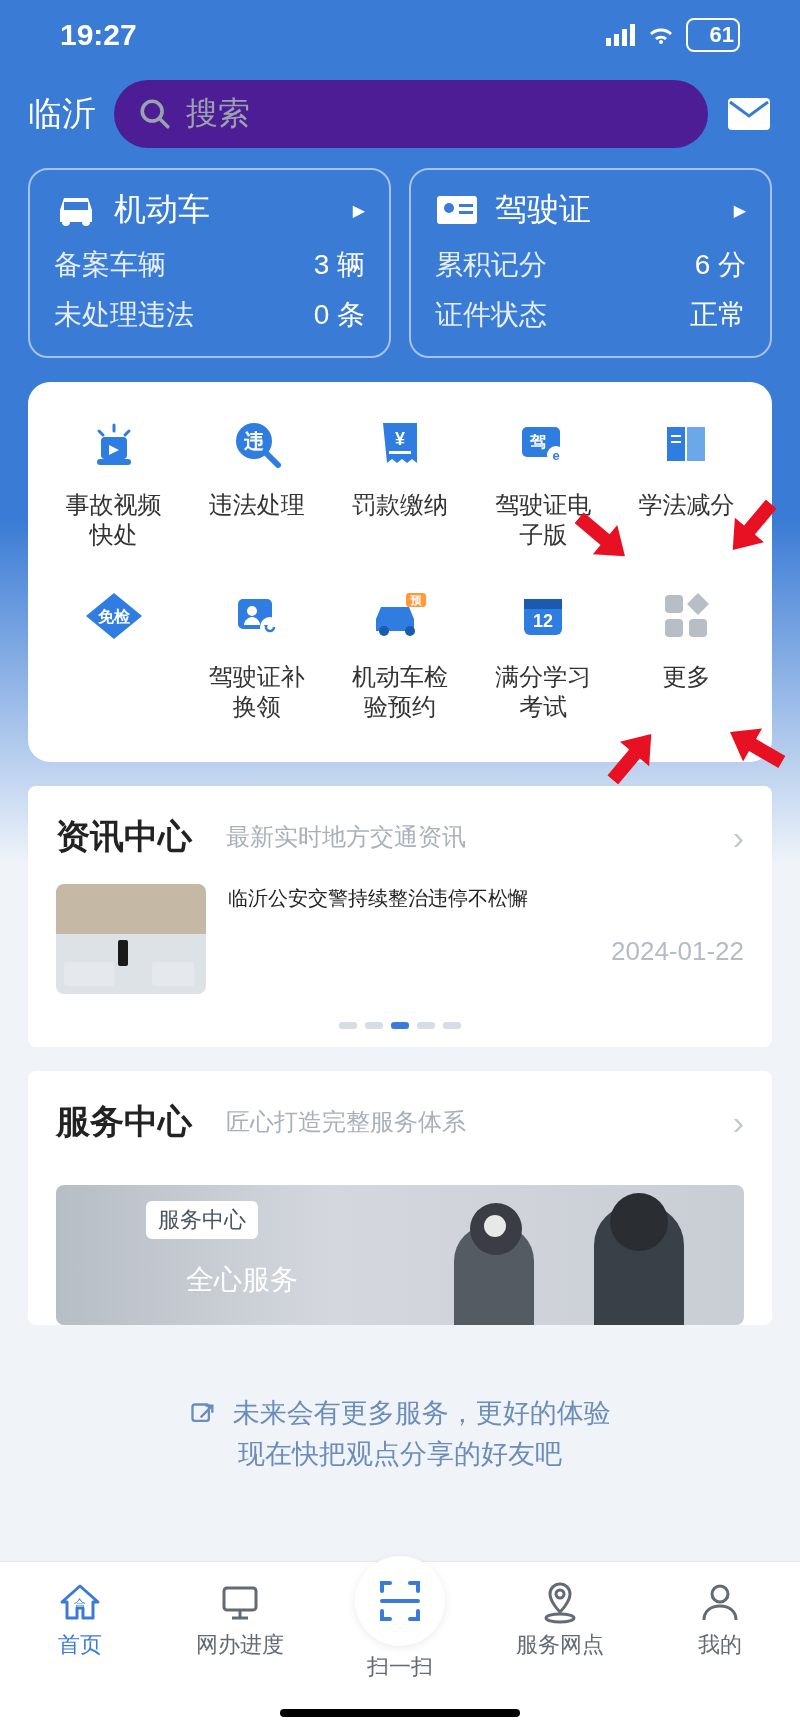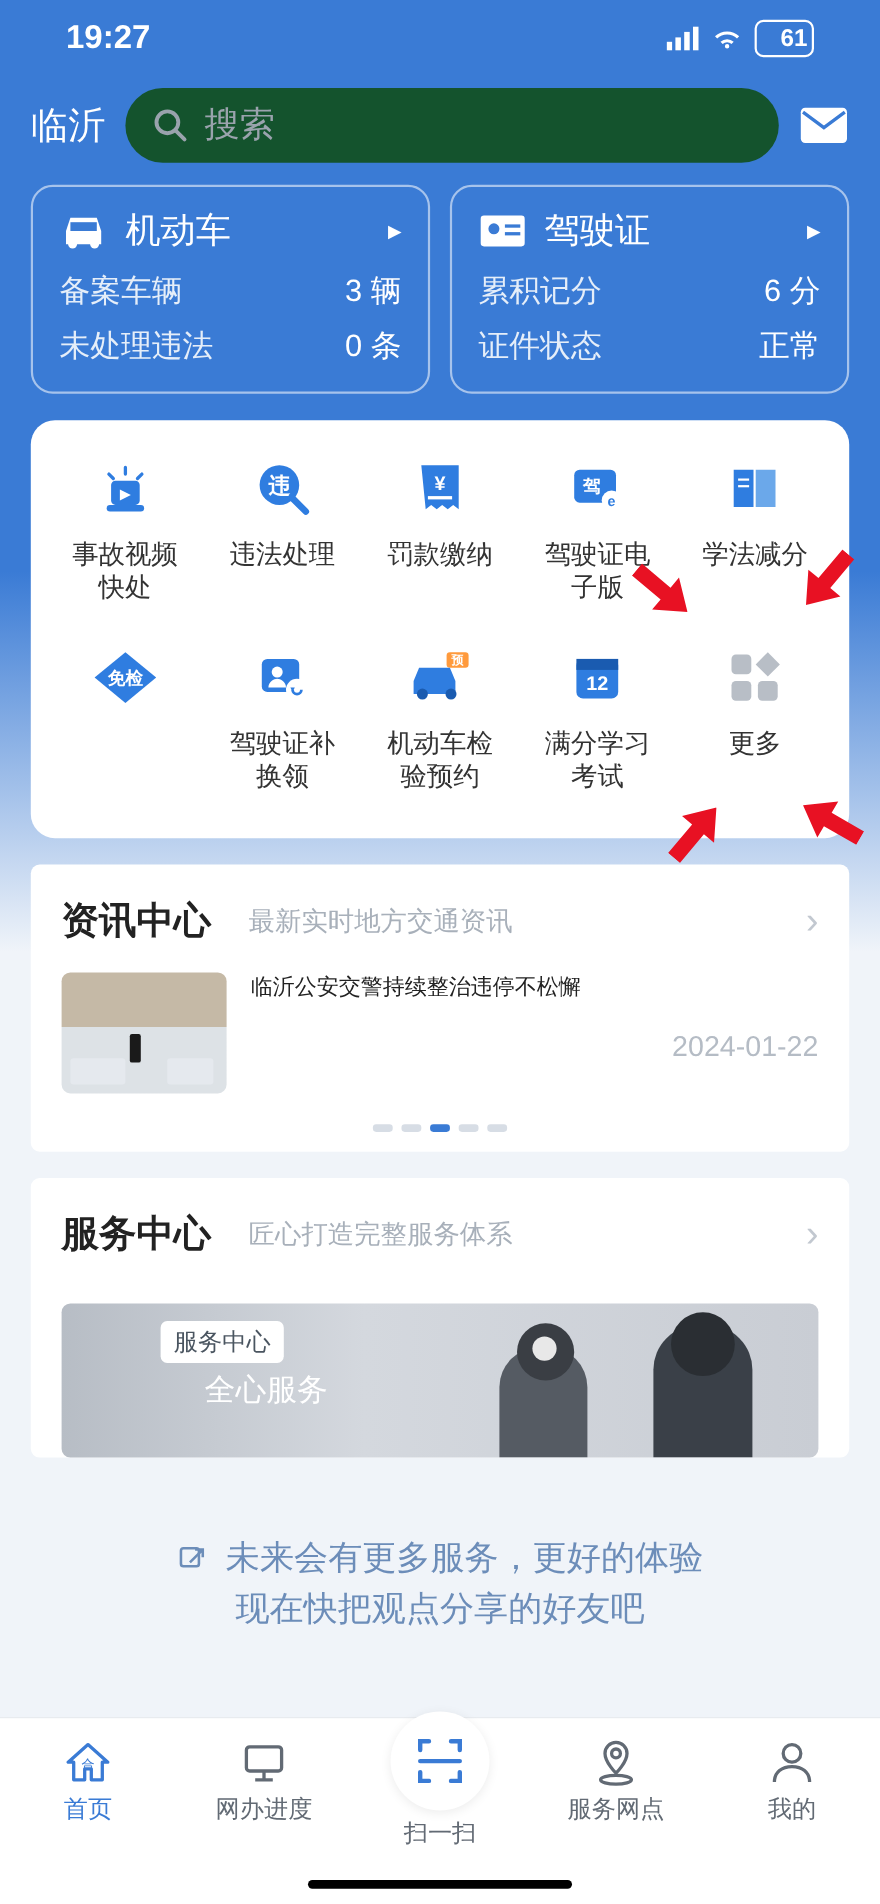--- a/index.html
+++ b/index.html
@@ -2,21 +2,21 @@
 <html><head>
 <meta charset="utf-8">
 <style>
 *{margin:0;padding:0;box-sizing:border-box;font-family:-apple-system,"PingFang SC","Helvetica Neue",sans-serif;}
 body{width:800px;height:1731px;background:linear-gradient(180deg,#3a7bd5 0%,#3a7bd5 30%,#f0f4f9 50%,#f0f4f9 100%);overflow:hidden;position:relative;}
 .status-bar{height:70px;display:flex;justify-content:space-between;align-items:center;padding:0 60px;color:#fff;}
 .status-time{font-size:30px;font-weight:600;}
 .status-right{display:flex;align-items:center;gap:10px;}
 .top-row{display:flex;align-items:center;padding:10px 28px 20px;gap:18px;}
 .city{color:#fff;font-size:34px;}
-.search{flex:1;height:68px;background:#14532d;border-radius:34px;display:flex;align-items:center;padding:0 24px;gap:14px;}
+.search{flex:1;height:68px;background:#4c1d95;border-radius:34px;display:flex;align-items:center;padding:0 24px;gap:14px;}
 .search-ph{color:#9aa3ad;font-size:32px;}
 .cards-row{display:flex;gap:18px;padding:0 28px 24px;}
 .info-card{flex:1;border:2px solid rgba(255,255,255,.55);border-radius:20px;padding:18px 24px 22px;color:#fff;}
 .card-head{display:flex;align-items:center;gap:16px;margin-bottom:14px;}
 .card-title{font-size:32px;font-weight:500;flex:1;}
 .card-row{display:flex;justify-content:space-between;font-size:28px;margin-top:12px;color:#e5eef9;}
 .card-row .v{color:#fff;}
 .service-grid{margin:0 28px;background:#fff;border-radius:22px;padding:30px 14px 40px;display:grid;grid-template-columns:repeat(5,1fr);row-gap:34px;position:relative;}
 .sv{display:flex;flex-direction:column;align-items:center;gap:14px;}
 .sv-icon{width:64px;height:64px;display:flex;align-items:center;justify-content:center;}
@@ -29,22 +29,22 @@
 .news{display:flex;gap:22px;padding:4px 28px 28px;align-items:flex-start;}
 .news-img{width:150px;height:110px;background:linear-gradient(180deg,#c5b9a6 45%,#dde2e6 45%);border-radius:8px;position:relative;overflow:hidden;}
 .news-body{flex:1;display:flex;flex-direction:column;gap:24px;}
 .news-title{font-size:20px;color:#222;line-height:1.4;}
 .news-date{font-size:26px;color:#b5bcc5;align-self:flex-end;}
 .dots{display:flex;justify-content:center;gap:8px;padding:0 0 18px;}
 .dot{width:18px;height:7px;background:#d7dde5;border-radius:3px;}
 .dot.active{background:#3a7bd5;}
 .banner{margin:20px 28px 24px 28px;height:140px;border-radius:8px;background:linear-gradient(90deg,#b7bdc5 0%,#d4d8de 40%,#c9cdd4 100%);position:relative;overflow:hidden;}
 .banner-tag{position:absolute;left:90px;top:16px;background:#fff;color:#4a5560;font-size:22px;padding:4px 12px;border-radius:6px;}
-.banner-txt{position:absolute;left:130px;top:60px;color:#fff;font-size:28px;}
-.footer-line{text-align:center;color:#6c8db9;font-size:31px;padding:44px 0 0;line-height:1.5;position:relative;}
+.banner-txt{position:absolute;left:130px;top:76px;color:#fff;font-size:28px;}
+.footer-line{text-align:center;color:#6c8db9;font-size:27px;padding:44px 0 0;line-height:1.5;position:relative;}
 .tabbar{position:absolute;bottom:0;left:0;right:0;height:170px;background:#fff;display:flex;justify-content:space-around;align-items:flex-start;padding-top:18px;border-top:1px solid #e6e9ee;}
 .tab{display:flex;flex-direction:column;align-items:center;gap:6px;width:120px;}
 .tab-label{font-size:22px;color:#626a74;}
 .tab.active .tab-label{color:#3a7bd5;}
 .home-ind{position:absolute;bottom:14px;left:50%;transform:translateX(-50%);width:240px;height:8px;background:#000;border-radius:4px;}
 .scan-wrap{width:90px;height:90px;border-radius:50%;background:#fff;display:flex;align-items:center;justify-content:center;margin-top:-24px;box-shadow:0 2px 10px rgba(0,0,0,.08);}
 .chev{color:#c2c8d0;font-size:34px;}
 </style>
 </head>
 <body>

